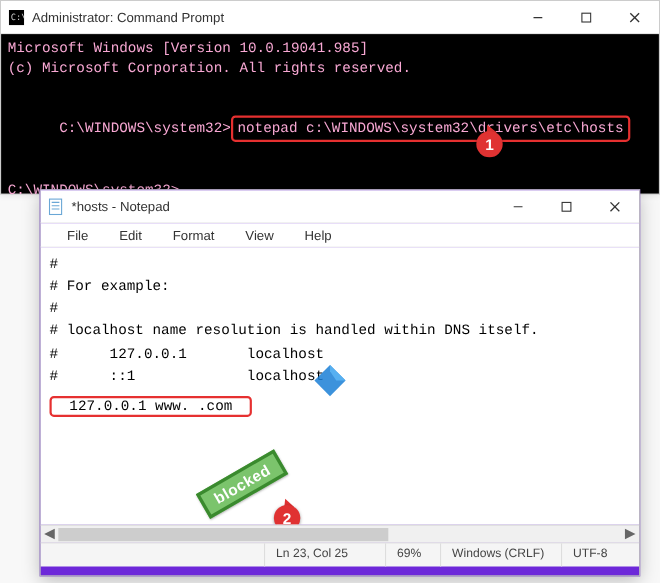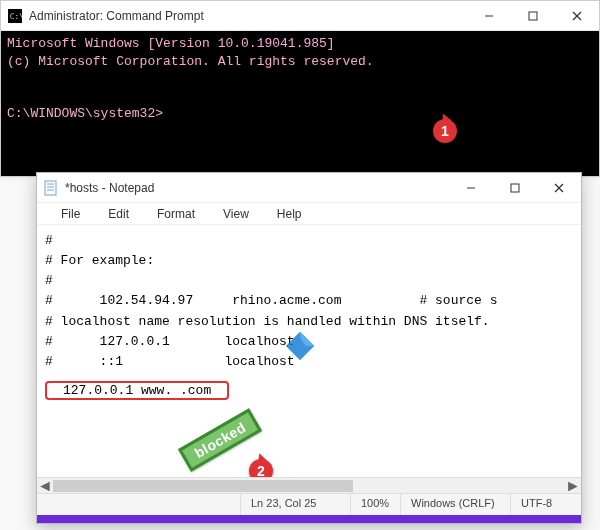--- a/index.html
+++ b/index.html
@@ -205,20 +205,23 @@
             <line x1="9" y1="1" x2="1" y2="9" stroke="#333" stroke-width="1.2"></line>
           </svg>
       </div>
     </div>
   </div>
 
   <div class="cmd-body">
     <div class="cmd-line">Microsoft Windows [Version 10.0.19041.985]</div>
     <div class="cmd-line">(c) Microsoft Corporation. All rights reserved.</div>
     <div class="cmd-line">&nbsp;</div>
+    <div class="cmd-line">
+      <span>C:\WINDOWS\system32&gt;</span><span class="cmd-hl">notepad c:\WINDOWS\system32\drivers\etc\hosts</span>
+    </div>
     <div class="cmd-line">&nbsp;</div>
     <div class="cmd-line">C:\WINDOWS\system32&gt;</div>
 
     <span class="callout-arrow" style="left:439px;top:82px;transform:rotate(-25deg)"></span>
     <span class="callout" style="left:432px;top:88px;">1</span>
   </div>
 </div>
 
 <div class="notepad-window">
   <div class="np-titlebar">
@@ -256,21 +259,20 @@
     <span class="np-menu">Edit</span>
     <span class="np-menu">Format</span>
     <span class="np-menu">View</span>
     <span class="np-menu">Help</span>
   </div>
 
   <div class="np-body">
     <div class="np-text">#</div>
     <div class="np-text"># For example:</div>
     <div class="np-text">#</div>
-    <div class="np-text">#      102.54.94.97     rhino.acme.com          # source s</div>
     <div class="np-text"></div>
     <div class="np-text"># localhost name resolution is handled within DNS itself.</div>
     <div class="np-text">#      127.0.0.1       localhost</div>
     <div class="np-text">#      ::1             localhost</div>
     <div style="height:8px"></div>
     <span class="host-line">127.0.0.1 www.          .com</span>
 
     <span class="watermark">
       <svg width="34" height="34" viewBox="0 0 24 24">
           <polygon points="12,2 22,12 12,22 2,12" fill="#1b7fd6"></polygon>
@@ -285,17 +287,17 @@
 
   <div class="np-scroll-h">
     <span class="arrow left">◄</span>
     <span class="thumb"></span>
     <span class="arrow right">►</span>
   </div>
 
   <div class="np-status">
     <div class="spacer"></div>
     <div style="width:110px">Ln 23, Col 25</div>
-    <div style="width:50px">100%</div>
+    <div style="width:50px">69%</div>
     <div style="width:110px">Windows (CRLF)</div>
     <div style="width:70px;border-right:none">UTF-8</div>
   </div>
 </div>
 
 </body></html>

